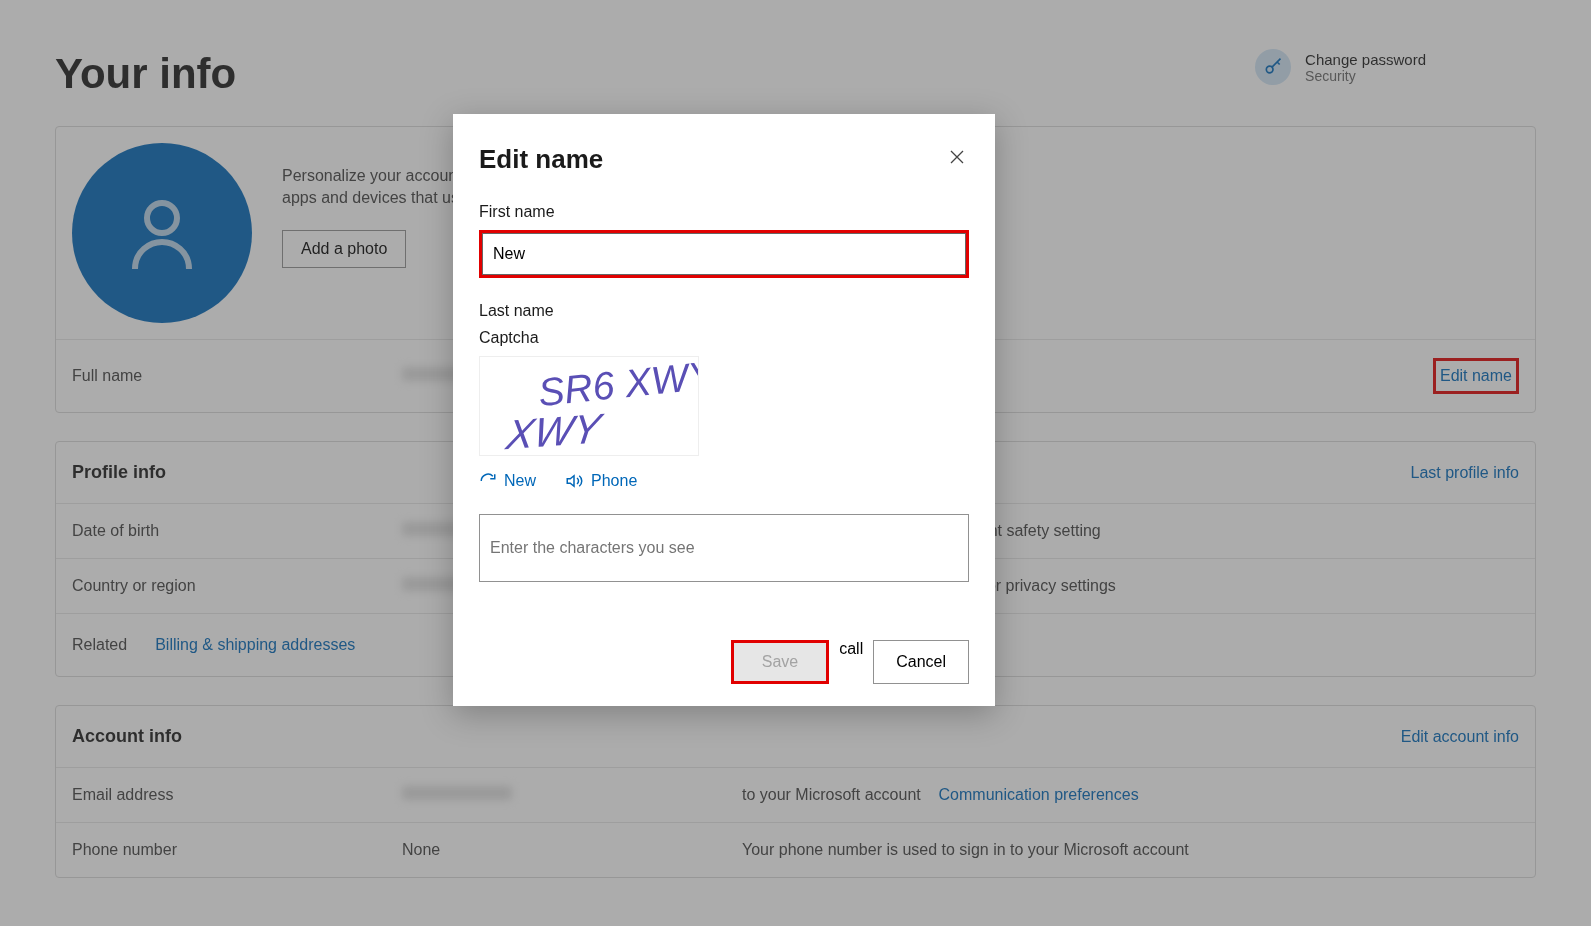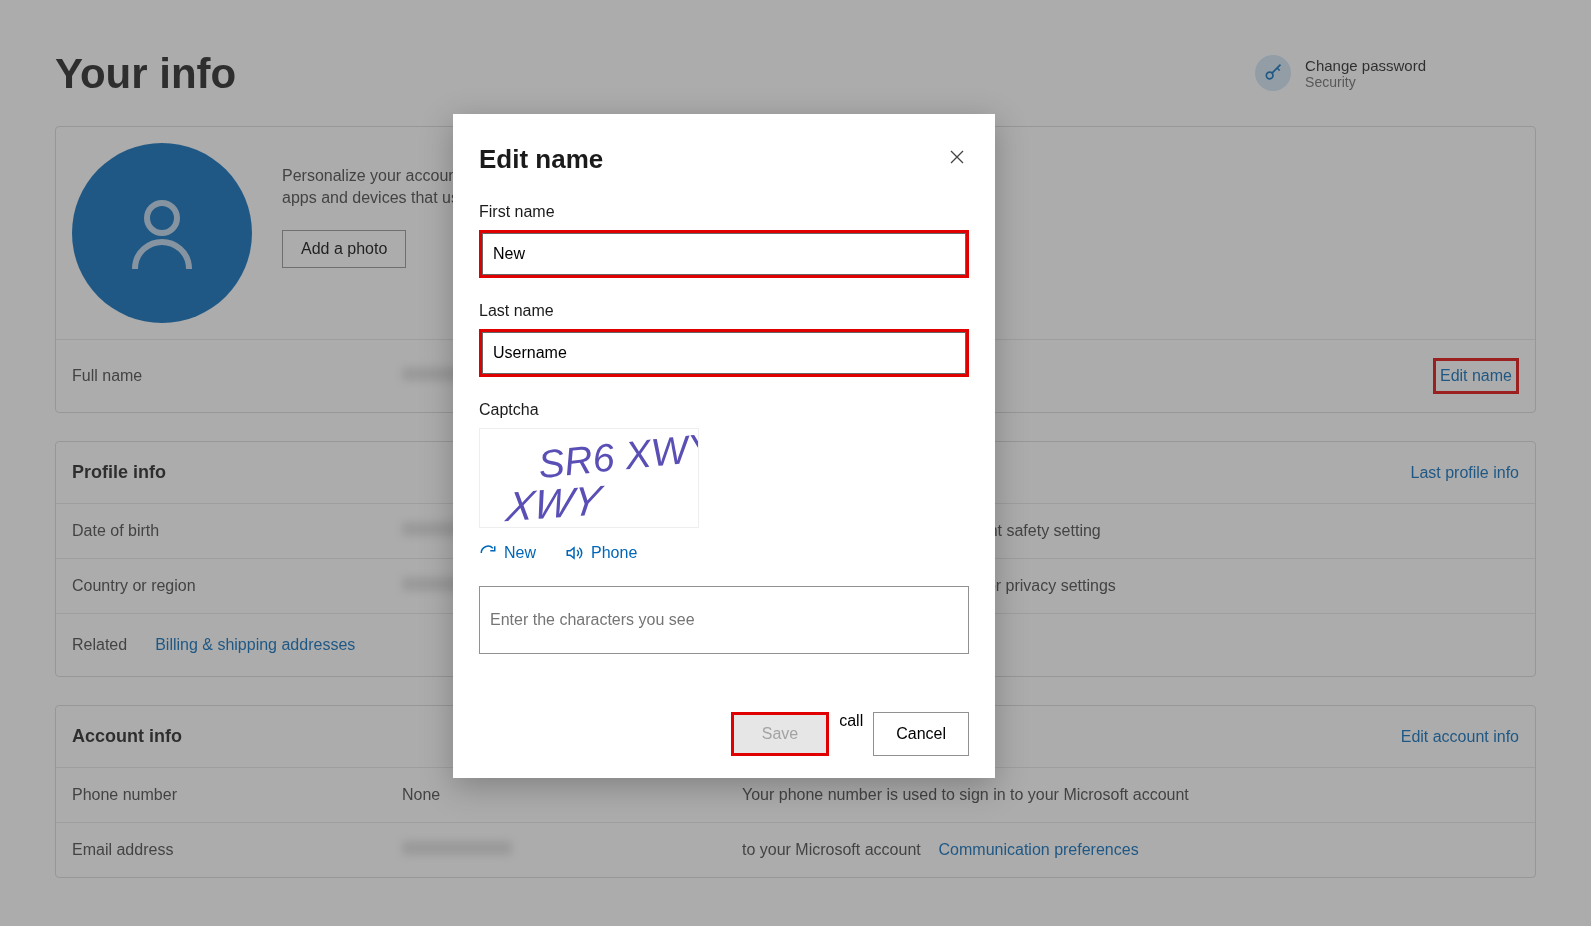--- a/index.html
+++ b/index.html
@@ -2,21 +2,21 @@
 <html><head>
   <meta charset="utf-8">
   <style>
     * { box-sizing: border-box; margin: 0; padding: 0; font-family: "Segoe UI", -apple-system, sans-serif; }
     body { background: #fff; width: 1591px; height: 926px; position: relative; overflow: hidden; }
     
     .page { padding: 50px 55px; position: relative; }
     
     h1 { font-size: 42px; font-weight: 600; color: #1b1b1b; margin-bottom: 28px; }
     
-    .topright { position: absolute; top: 55px; right: 165px; display: flex; align-items: center; gap: 14px; }
+    .topright { position: absolute; top: 49px; right: 165px; display: flex; align-items: center; gap: 14px; }
     .key-badge { width: 36px; height: 36px; border-radius: 50%; background: #cfe4f5; display: flex; align-items: center; justify-content: center; color: #0067b8; }
     .topright-text .t1 { font-size: 15px; color: #1b1b1b; }
     .topright-text .t2 { font-size: 14px; color: #666; }
     
     .card { border: 1px solid #d9d9d9; border-radius: 4px; margin-bottom: 28px; }
     
     .card-top { display: flex; padding: 16px; gap: 30px; }
     .avatar { width: 180px; height: 180px; border-radius: 50%; background: #0067b8; display: flex; align-items: center; justify-content: center; }
     .card-top-right { padding-top: 22px; }
     .desc { color: #414141; font-size: 16px; line-height: 1.4; margin-bottom: 20px; max-width: 520px; }
@@ -129,31 +129,31 @@
       <span class="link">Billing &amp; shipping addresses</span>
     </div>
   </div>
 
   <div class="card">
     <div class="section-header">
       <div class="title">Account info</div>
       <div class="actions"><span class="link">Edit account info</span></div>
     </div>
     <div class="card-row">
+      <div class="label">Email address</div>
+      <div class="value"><span class="blur"></span></div>
+      <div class="note">
+        <span>to your Microsoft account</span>&nbsp;&nbsp;&nbsp;
+        <span class="link">Communication preferences</span>
+      </div>
+    </div>
+    <div class="card-row">
       <div class="label">Phone number</div>
       <div class="value">None</div>
       <div class="note">Your phone number is used to sign in to your Microsoft account</div>
-    </div>
-    <div class="card-row">
-      <div class="label">Email address</div>
-      <div class="value"><span class="blur"></span></div>
-      <div class="note">
-        <span>to your Microsoft account</span>&nbsp;&nbsp;&nbsp;
-        <span class="link">Communication preferences</span>
-      </div>
     </div>
   </div>
 </div>
 
 <div class="dim"></div>
 
 <div class="modal">
   <div class="modal-header">
     <div class="modal-title">Edit name</div>
     <div class="close">
@@ -162,23 +162,20 @@
         </svg>
     </div>
   </div>
 
   <label class="field-label">First name</label>
   <div class="field-wrap">
     <input class="text-input" type="text" value="New" style="">
   </div>
 
   <label class="field-label">Last name</label>
-  <div class="field-wrap">
-    <input class="text-input" type="text" value="Username" style="">
-  </div>
 
   <label class="field-label">Captcha</label>
   <div class="captcha-img">
     <svg viewBox="0 0 220 100">
       <text x="60" y="45" font-family="cursive" font-size="40" fill="#5a4fb5" transform="rotate(-6 110 50)" font-style="italic">SR6 XWY</text>
       <text x="40" y="88" font-family="cursive" font-size="42" fill="#5a4fb5" transform="rotate(-4 110 50) skewX(-12)" font-style="italic">XWY</text>
     </svg>
   </div>
 
   <div class="captcha-links">

